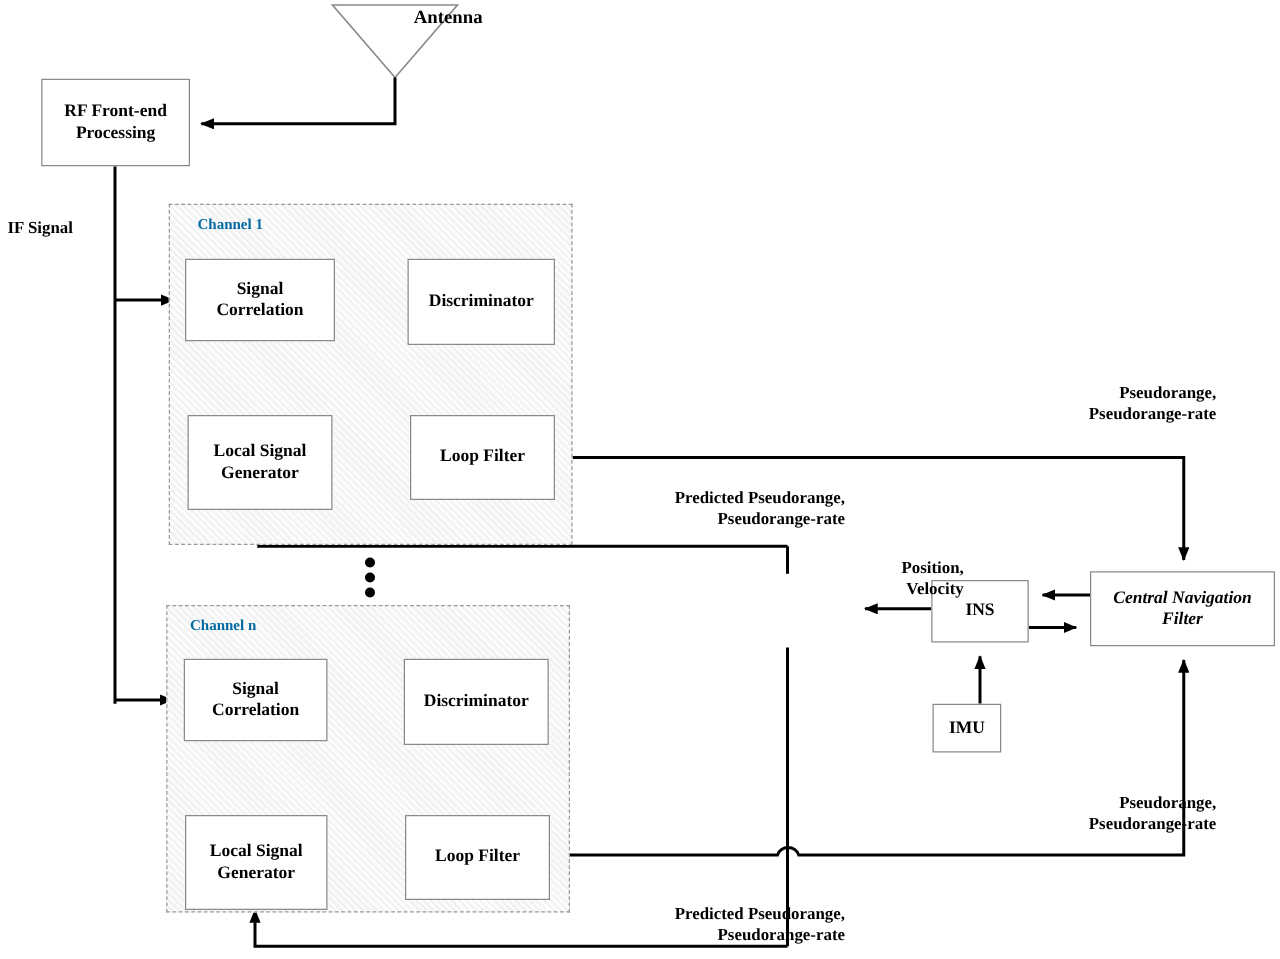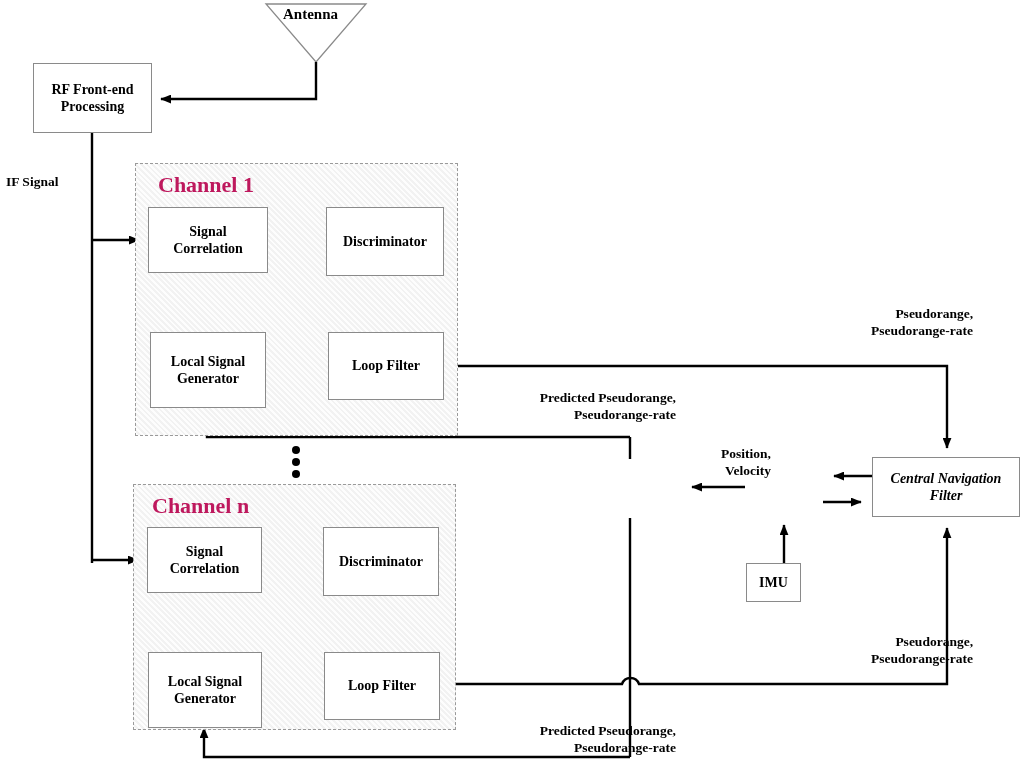--- a/index.html
+++ b/index.html
@@ -41,22 +41,22 @@
     box-sizing: border-box;
     border: 1.6px dashed #9a9a9a;
     background-color: #f2f2f2;
     background-image:
       repeating-linear-gradient(45deg, rgba(255,255,255,0.85) 0 2px, rgba(0,0,0,0) 2px 4px);
     z-index: 1;
   }
   .panel-title {
     position: absolute;
     font-weight: bold;
-    font-size: 22px;
-    color: #be185d;
+    font-size: 12px;
+    color: #0369a1;
     z-index: 3;
     white-space: nowrap;
     text-align: right;
   }
   .edge-label {
     position: absolute;
     font-weight: bold;
     font-size: 13.5px;
     color: #000000;
     text-align: right;
@@ -65,20 +65,21 @@
     z-index: 6;
   }
   .edge-label.left { text-align: center; }
   .antenna-label {
     position: absolute;
     font-weight: bold;
     font-size: 15px;
     color: #000000;
     z-index: 7;
     white-space: nowrap;
+    margin-left: 48px;
   }
   .dots {
     position: absolute;
     z-index: 4;
   }
   .dot {
     width: 8px;
     height: 8px;
     border-radius: 50%;
     background: #000000;
@@ -170,20 +171,21 @@
 Correlation</div>
 
   <div class="node" style="left:323px; top:527px; width:116px; height:69px; font-size:14px; white-space:pre;">Discriminator</div>
 
   <div class="node" style="left:324px; top:652px; width:116px; height:68px; font-size:14px; white-space:pre;">Loop Filter</div>
 
   <div class="node" style="left:148px; top:652px; width:114px; height:76px; font-size:14px; white-space:pre;">Local Signal
 Generator</div>
 
 
+  <div class="node" style="left:745px; top:464px; width:78px; height:50px; font-size:14px; white-space:pre;">INS</div>
 
   <div class="node" style="left:746px; top:563px; width:55px; height:39px; font-size:14px; white-space:pre;">IMU</div>
 
   <div class="node" style="left:872px; top:457px; width:148px; height:60px; font-size:14px; white-space:pre;font-style:italic;">Central Navigation
 Filter</div>
 
   <div class="edge-label left" style="left:6px; top:174px;">IF Signal</div>
 
   <div class="edge-label" style="left:793px; top:306px; width:180px;">Pseudorange,
 Pseudorange-rate</div>

